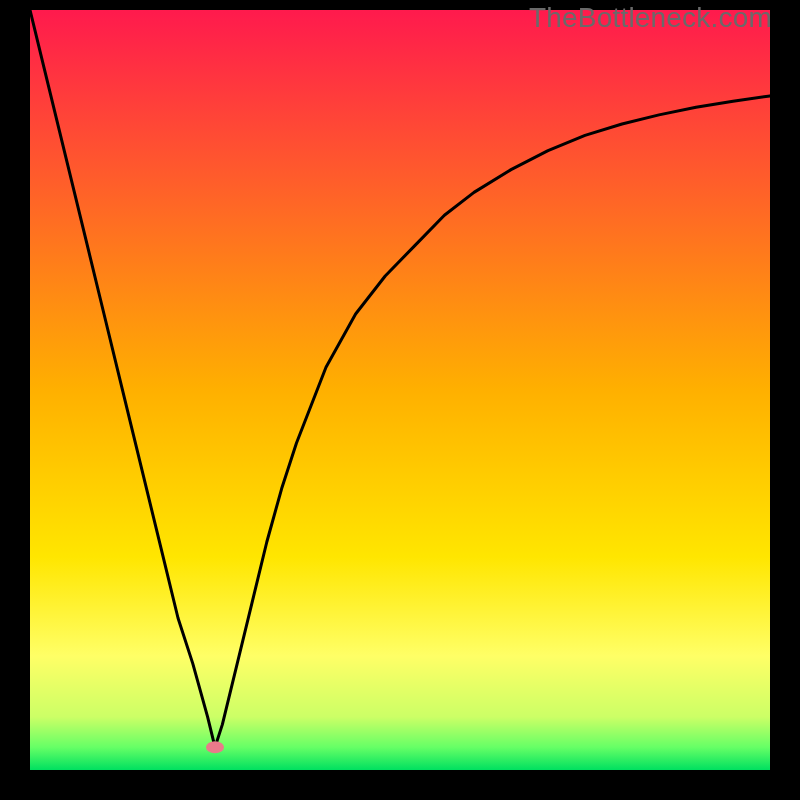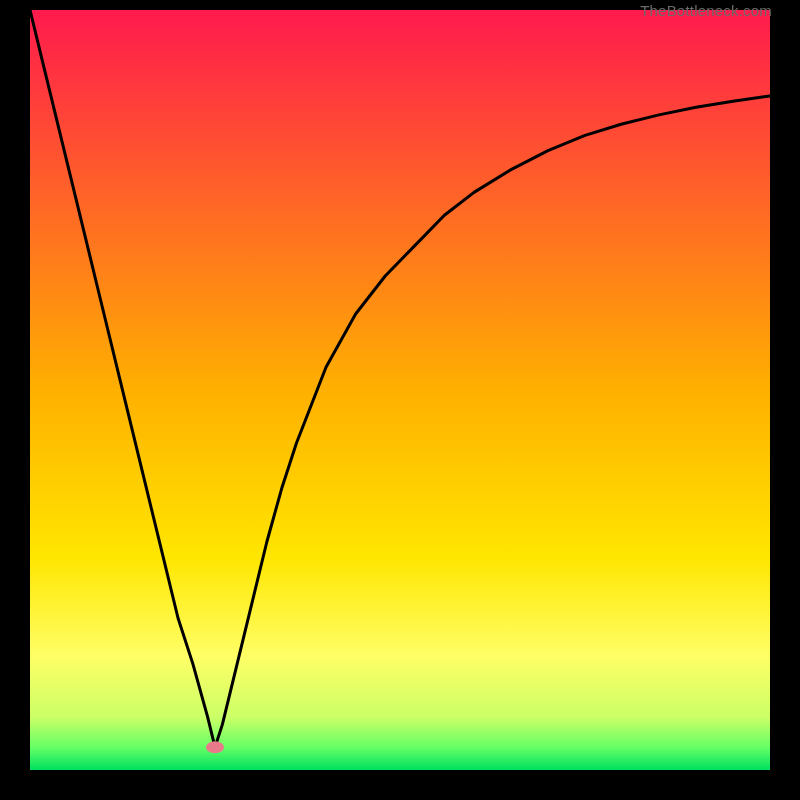--- a/index.html
+++ b/index.html
@@ -24,21 +24,21 @@
     left: 0;
     top: 0;
     width: 740px;
     height: 760px;
   }
   .watermark {
     position: absolute;
     top: 2px;
     right: 28px;
     color: #6a6a6a;
-    font-size: 15px;
+    font-size: 28px;
     font-weight: 400;
     letter-spacing: 0.2px;
     user-select: none;
   }
   svg { display: block; }
 </style>
 </head>
 <body>
 
 <div class="frame">

